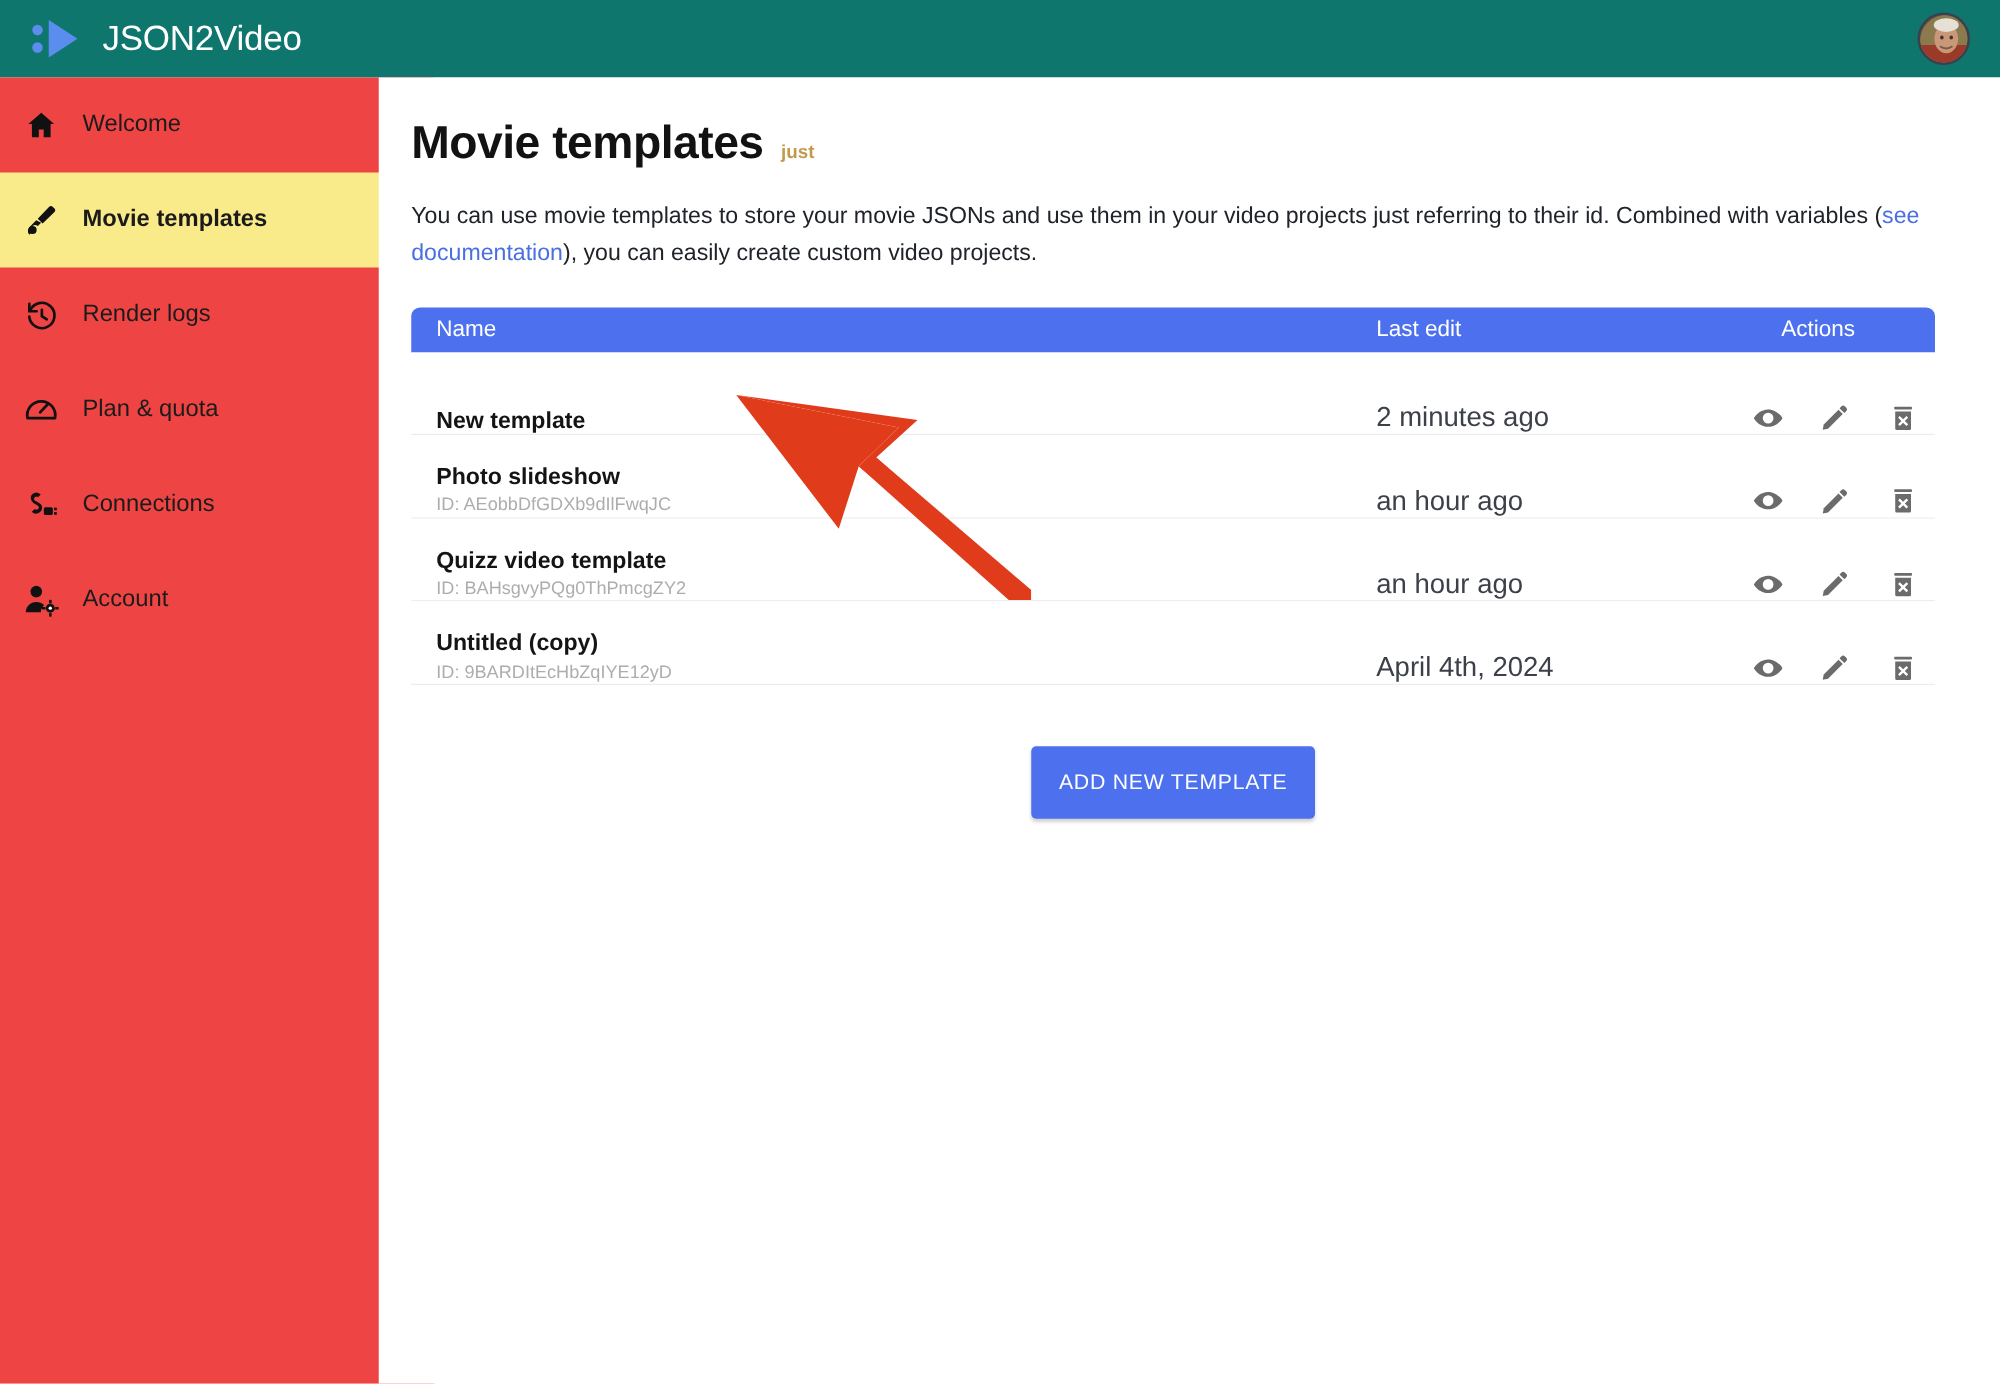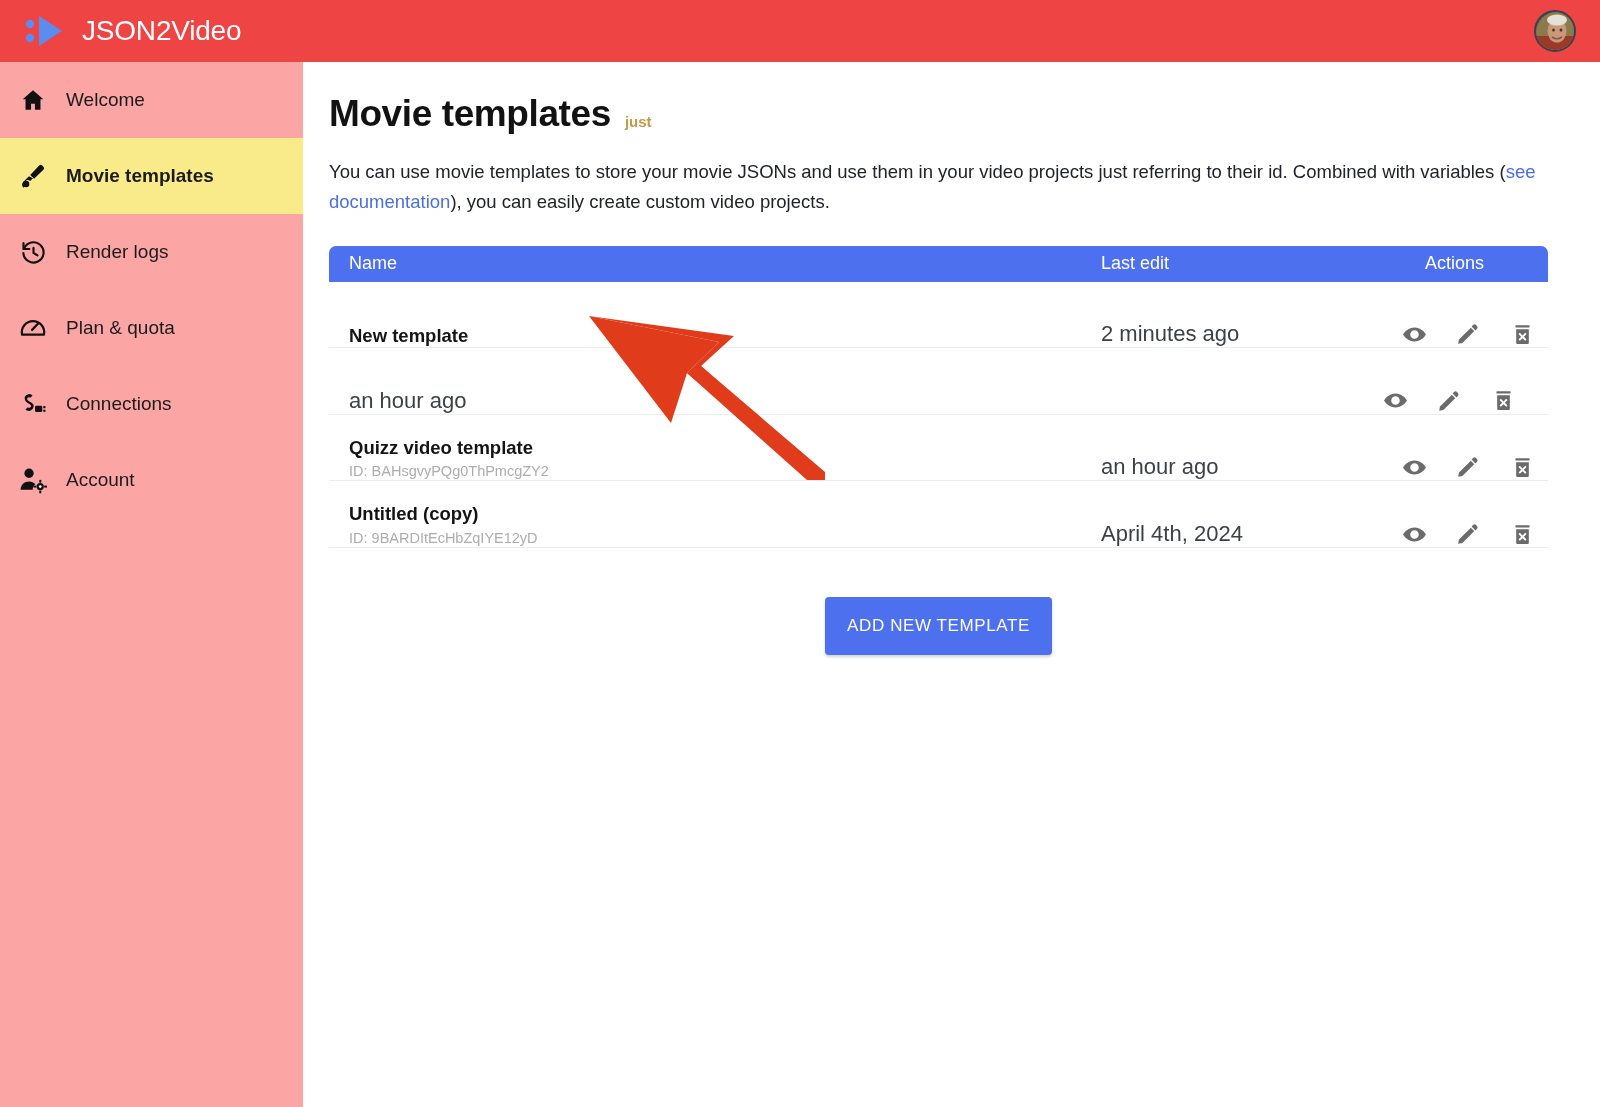--- a/index.html
+++ b/index.html
@@ -18,21 +18,21 @@
     height: 1107px;
     background: #ffffff;
   }
 
   
   .topbar {
     position: absolute;
     top: 0; left: 0;
     width: 1600px;
     height: 62px;
-    background: #ef4444;
+    background: #0f766e;
     display: flex;
     align-items: center;
     padding: 0 24px 0 24px;
   }
   .brand {
     display: flex;
     align-items: center;
     gap: 16px;
   }
   .brand-logo {
@@ -59,21 +59,21 @@
     position: relative;
     background: #6d5a3e;
   }
 
   
   .sidebar {
     position: absolute;
     top: 62px; left: 0;
     width: 348px;
     height: 1045px;
-    background: #fca5a5;
+    background: #ef4444;
     border-right: 1px solid #e2e2e2;
   }
   .nav-item {
     display: flex;
     align-items: center;
     height: 76px;
     padding-left: 18px;
     gap: 18px;
     cursor: pointer;
     background: transparent;
@@ -390,20 +390,24 @@
             <svg width="23" height="23" viewBox="0 0 24 24" fill="#6b6b6b">
                 <rect x="4.6" y="2.4" width="14.8" height="2.3" rx="0.7"></rect>
                 <path d="M5.4 6.4 h13.2 v14.2 a1.3 1.3 0 0 1-1.3 1.3 H6.7 a1.3 1.3 0 0 1-1.3-1.3 Z"></path>
                 <path d="M9.2 10.2 L12 13 L14.8 10.2 L16.2 11.6 L13.4 14.4 L16.2 17.2 L14.8 18.6 L12 15.8 L9.2 18.6 L7.8 17.2 L10.6 14.4 L7.8 11.6 Z" fill="#fff"></path>
               </svg>
           </button>
         </div>
       </div>
 
       <div class="trow">
+        <div class="cell-name">
+          <div class="tpl-name">Photo slideshow</div>
+          <div class="tpl-id"><span>ID: </span><span>AEobbDfGDXb9dIlFwqJC</span></div>
+        </div>
         <div class="cell-edit">an hour ago</div>
         <div class="cell-act">
           <button class="act-btn">
             <svg width="25" height="25" viewBox="0 0 24 24" fill="#6b6b6b">
                 <path d="M12 5.3 C6.6 5.3 2.4 9.4 1 12 c1.4 2.6 5.6 6.7 11 6.7 s9.6-4.1 11-6.7 C21.6 9.4 17.4 5.3 12 5.3 Z m0 10.8 a4.1 4.1 0 1 1 0-8.2 a4.1 4.1 0 0 1 0 8.2 Z"></path>
                 <circle cx="12" cy="12" r="1.9" fill="#fff"></circle>
               </svg>
           </button>
           <button class="act-btn">
             <svg width="24" height="24" viewBox="0 0 24 24" fill="#6b6b6b">

